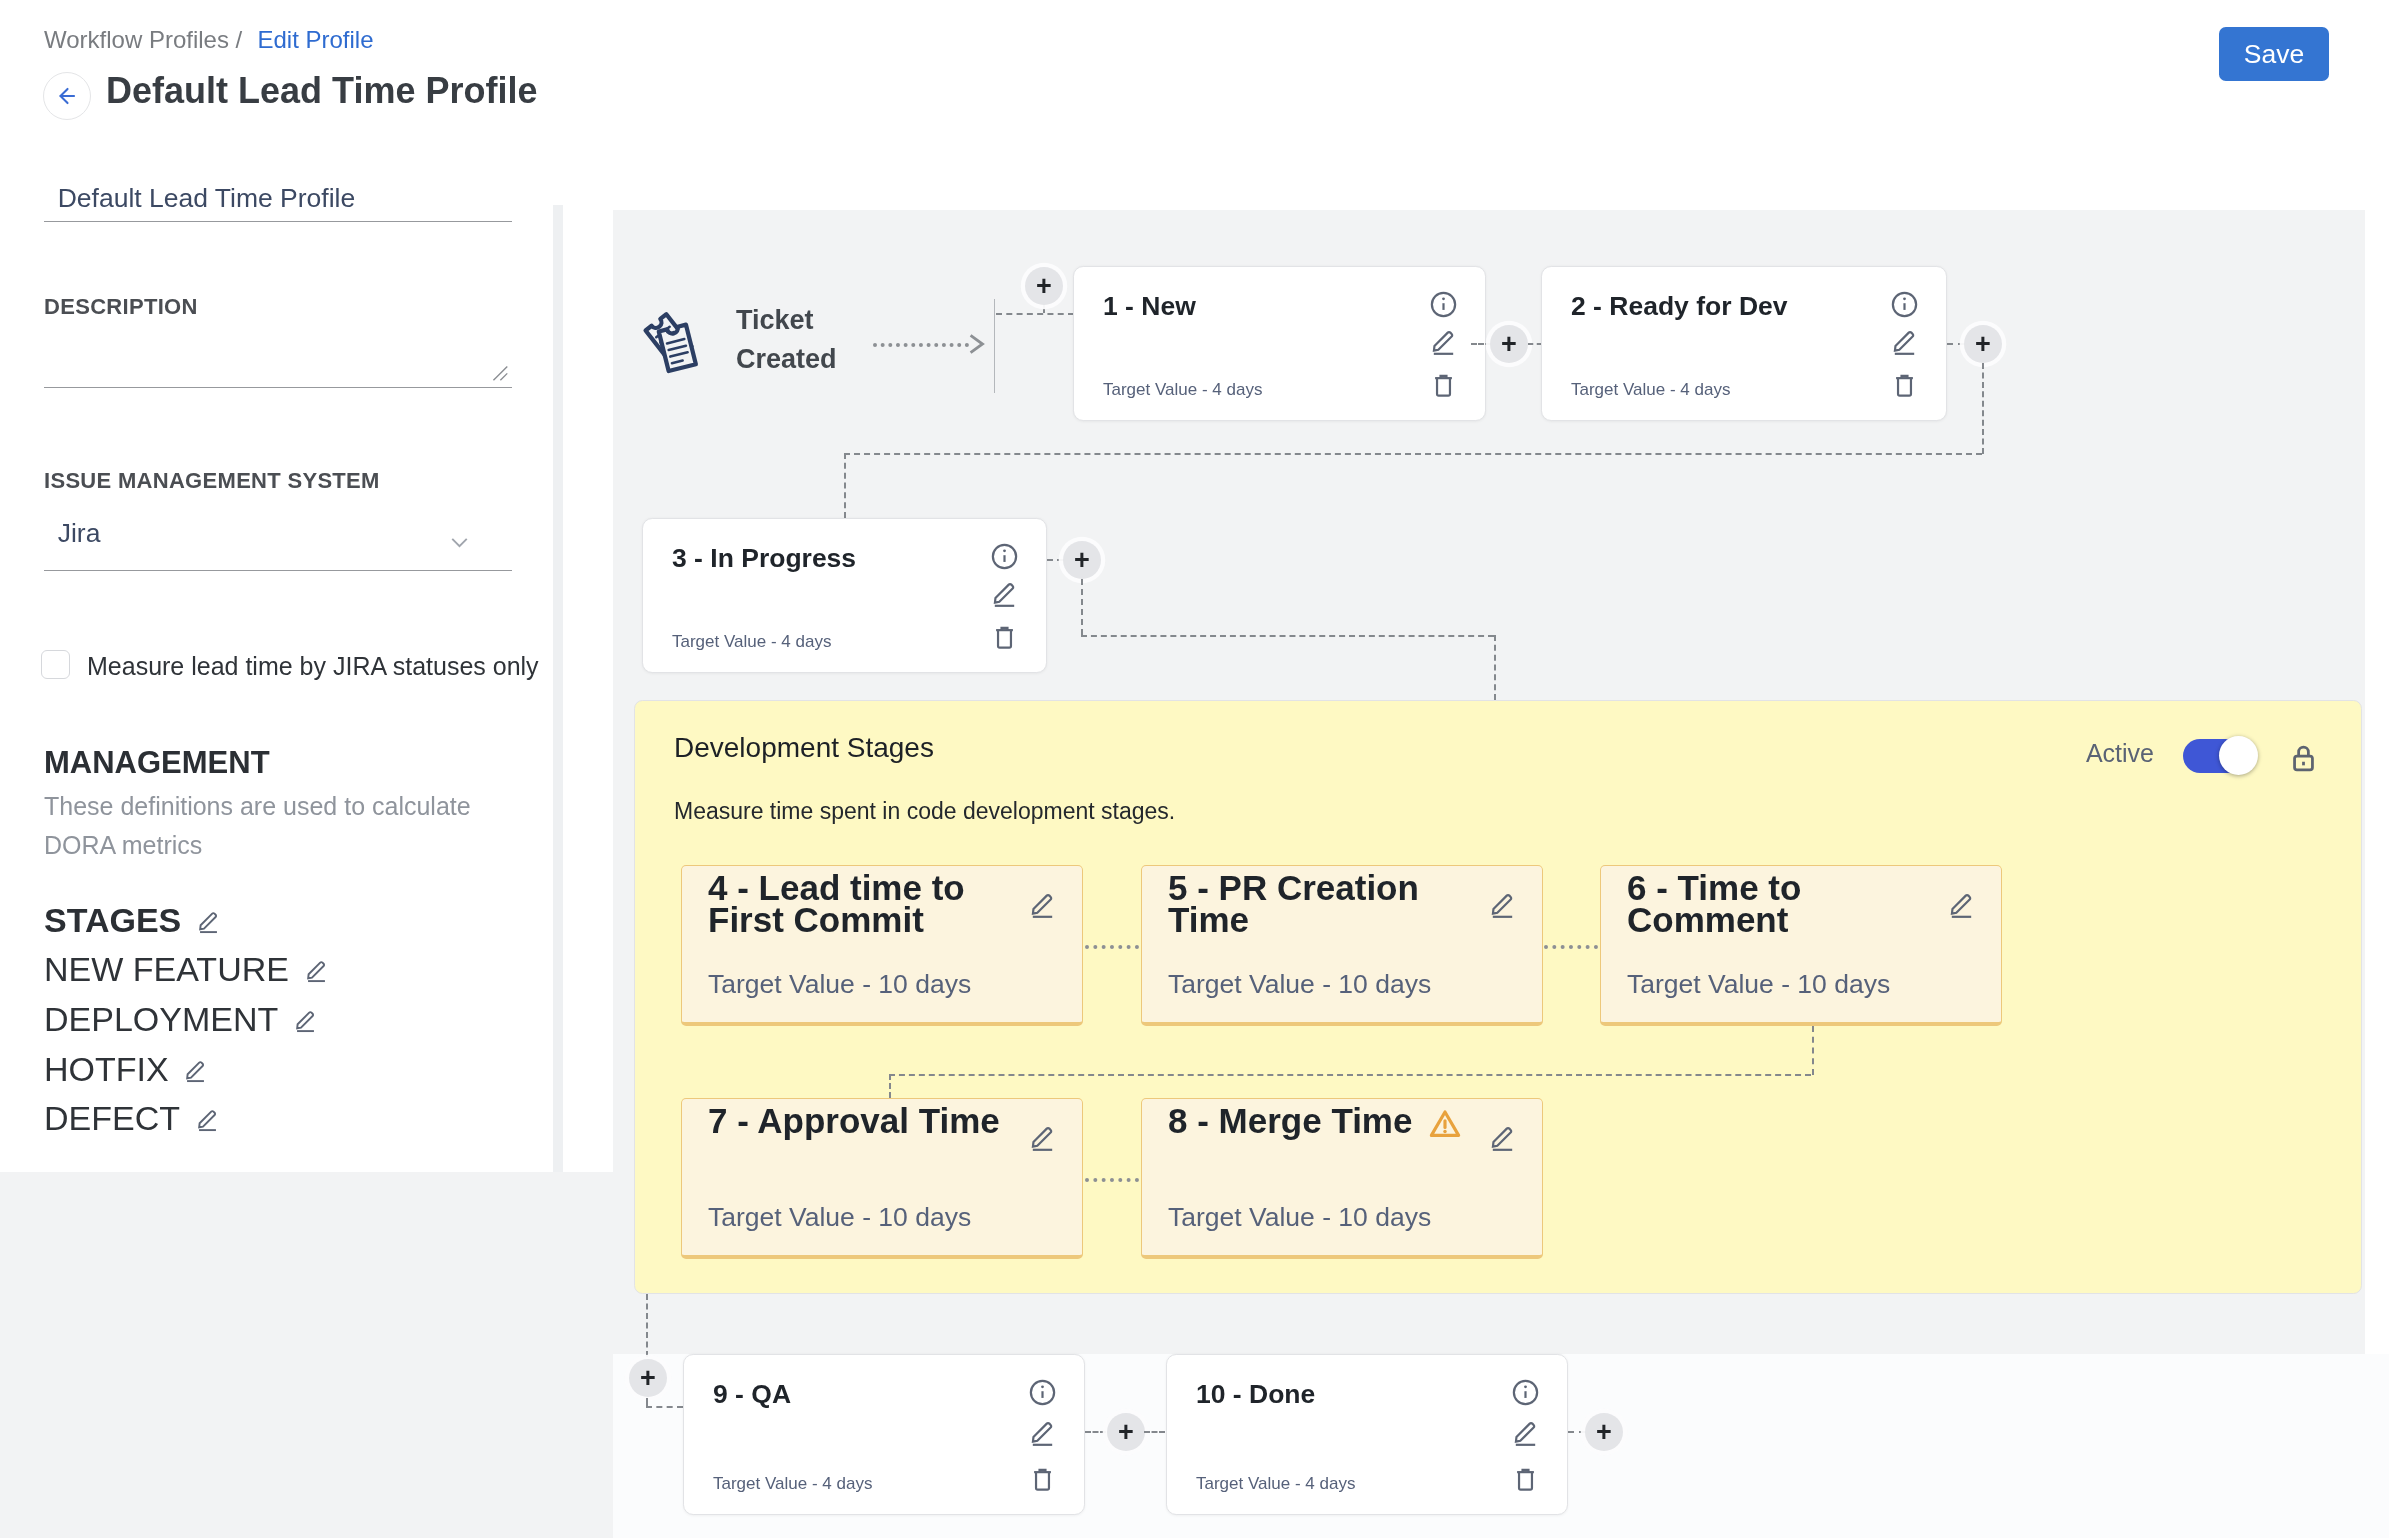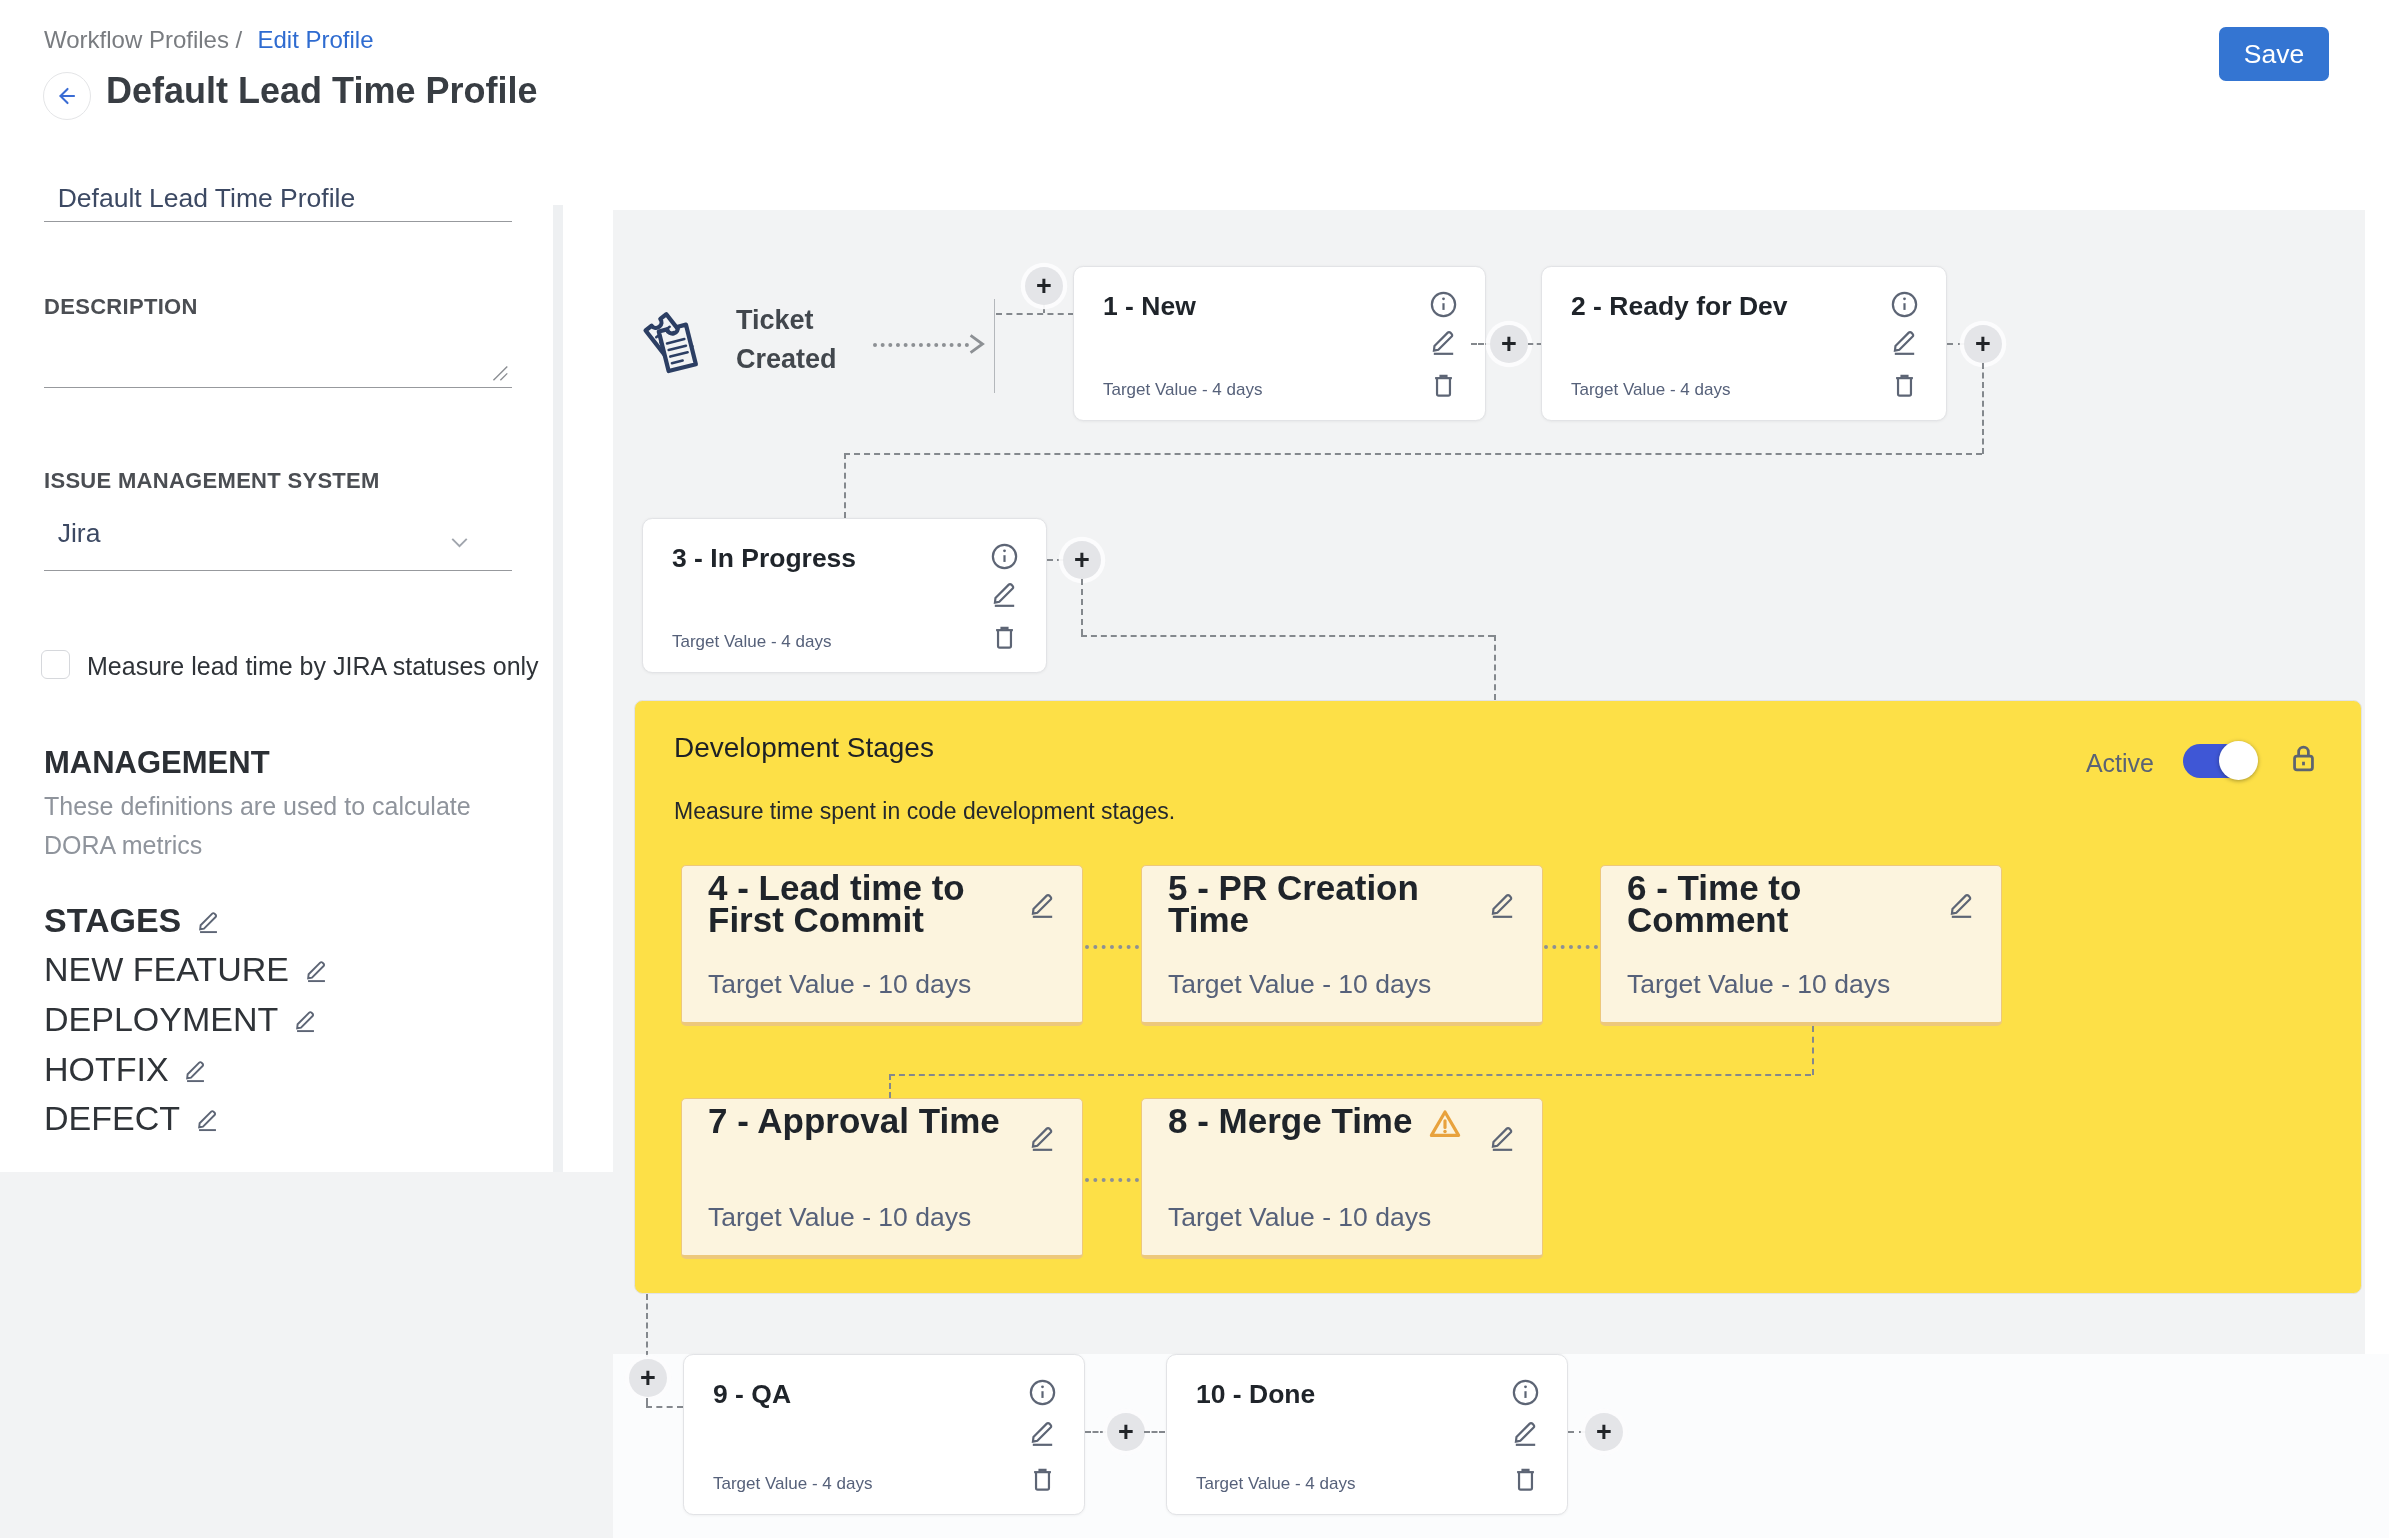--- a/index.html
+++ b/index.html
@@ -64,25 +64,25 @@
   .ic-edit{position:absolute;right:26px;top:calc(50% - 19px);}
   .ic-trash{position:absolute;right:26px;bottom:19px;}
 
   .dev-card{background:#fcf4de;border:1.7px solid #edc87b;border-bottom-width:4.3px;border-radius:5.1px;box-sizing:border-box;}
   .dev-card .title{position:absolute;left:26px;top:6px;font-size:35px;font-weight:600;color:#1f242a;
                    max-width:299px;line-height:32px;display:flex;align-items:flex-start;gap:13.7px;}
   .dev-card .target{position:absolute;left:26px;bottom:22px;font-size:26.5px;color:#56617a;}
   .dev-card .ic-edit2{position:absolute;right:24px;top:22px;}
 
   
-  .dev-panel{left:634px;top:700px;width:1728px;height:594px;background:#fde047;
+  .dev-panel{left:634px;top:700px;width:1728px;height:594px;background:#fef9c3;
              border:1.7px solid #e2e3e6;border-radius:8.5px;box-sizing:border-box;}
   .dp-title{position:absolute;left:39px;top:31px;font-size:28px;font-weight:500;color:#1d2126;}
   .dp-sub{position:absolute;left:39px;top:97px;font-size:23px;color:#24282d;}
-  .active-row{position:absolute;right:38px;top:38px;display:flex;align-items:flex-end;gap:29px;}
+  .active-row{position:absolute;right:38px;top:38px;display:flex;align-items:flex-start;gap:29px;}
   .active-label{font-size:25px;color:#5a6375;}
   .toggle{width:72px;height:34px;border-radius:17px;background:#3f57d6;position:relative;cursor:pointer;}
   .toggle .knob{position:absolute;right:-3.4px;top:-2.6px;width:39px;height:39px;border-radius:50%;
                 background:#fff;box-shadow:0 0.9px 4.3px rgba(0,0,0,.35);}
   
   .dc4{left:46px;top:164px;width:402px;height:161px;}
   .dc5{left:506px;top:164px;width:402px;height:161px;}
   .dc6{left:965px;top:164px;width:402px;height:161px;}
   .dc7{left:46px;top:397px;width:402px;height:161px;}
   .dc8{left:506px;top:397px;width:402px;height:161px;}

